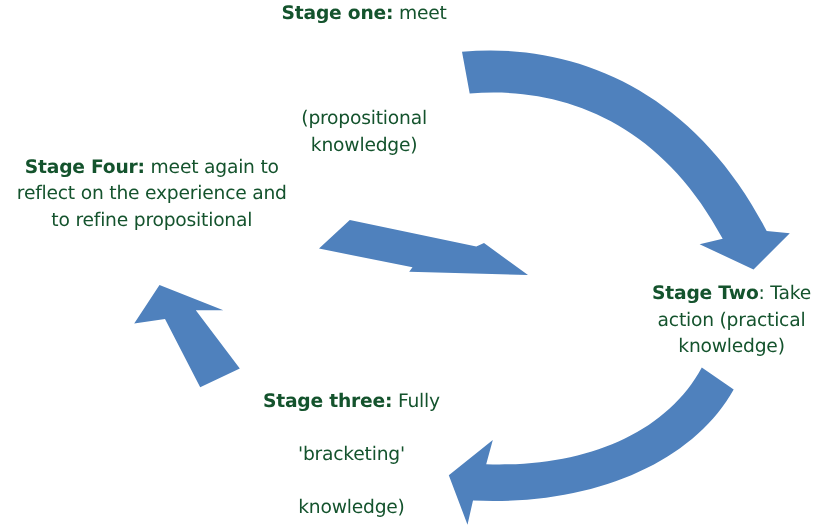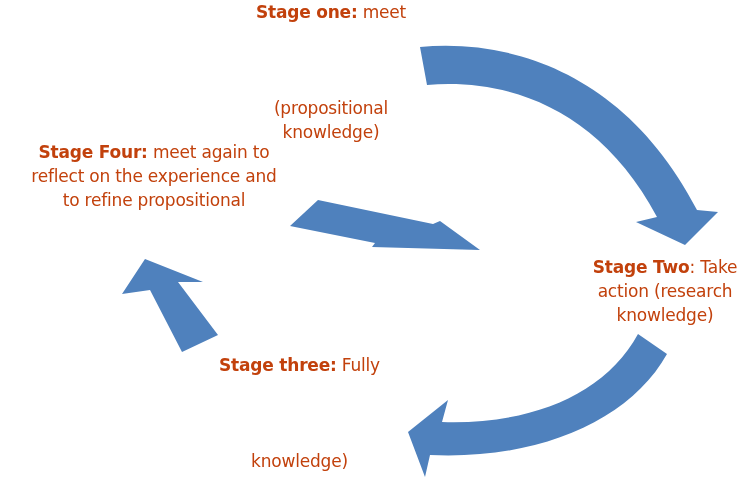--- a/index.html
+++ b/index.html
@@ -2,31 +2,31 @@
 <html><head>
   <meta charset="utf-8">
   <style>
     html, body { margin: 0; padding: 0; background: #ffffff; }
     body { width: 751px; height: 478px; position: relative; overflow: hidden; }
     .canvas { position: absolute; left: 0; top: 0; width: 751px; height: 478px; }
     svg.arrows { position: absolute; left: 0; top: 0; }
     .label {
       position: absolute;
       font-family: "DejaVu Sans", "Liberation Sans", sans-serif;
-      color: #c2410c;
+      color: #14532d;
       font-size: 17px;
       line-height: 24px;
       text-align: center;
       letter-spacing: -0.2px;
     }
     .label b { font-weight: bold; }
     #stage-one { left: 218px; top: 0px; width: 226px; }
-    #stage-four { left: 0px; top: 140px; width: 276px; padding-left: 16px; }
+    #stage-four { left: 0px; top: 140px; width: 276px; }
     #stage-two { left: 590px; top: 255px; width: 150px; }
-    #stage-three { left: 202px; top: 353px; width: 195px; }
+    #stage-three { left: 222px; top: 353px; width: 195px; }
   </style>
 </head>
 <body>
 
 <div class="canvas">
   <svg class="arrows" width="751" height="478" viewBox="0 0 751 478">
 
     <path class="arrow" d="M420 47 C520 38 630 80 697 210 L718 212 L685 245 L636 222 L657 217 C600 110 510 78 427 85 Z" fill="#4f81bd"></path>
 
     <path class="arrow" d="M638 334 L667 354 C630 420 540 460 430 455 L425 477 L408 432 L448 400 L442 422 C530 425 605 395 638 334 Z" fill="#4f81bd"></path>
@@ -46,24 +46,24 @@
   </div>
 
   <div class="label" id="stage-four">
     <span><b>Stage Four:</b> <span>meet again to</span></span><br>
     <span>reflect on the experience and</span><br>
     <span>to refine propositional</span><br>
   </div>
 
   <div class="label" id="stage-two">
     <span><b>Stage Two</b><span>: Take</span></span><br>
-    <span>action (research</span><br>
+    <span>action (practical</span><br>
     <span>knowledge)</span>
   </div>
 
   <div class="label" id="stage-three">
     <span><b>Stage three:</b> <span>Fully</span></span><br>
     <br>
-    <br>
+    <span>'bracketing'</span><br>
     <br>
     <span>knowledge)</span>
   </div>
 </div>
 
 </body></html>

